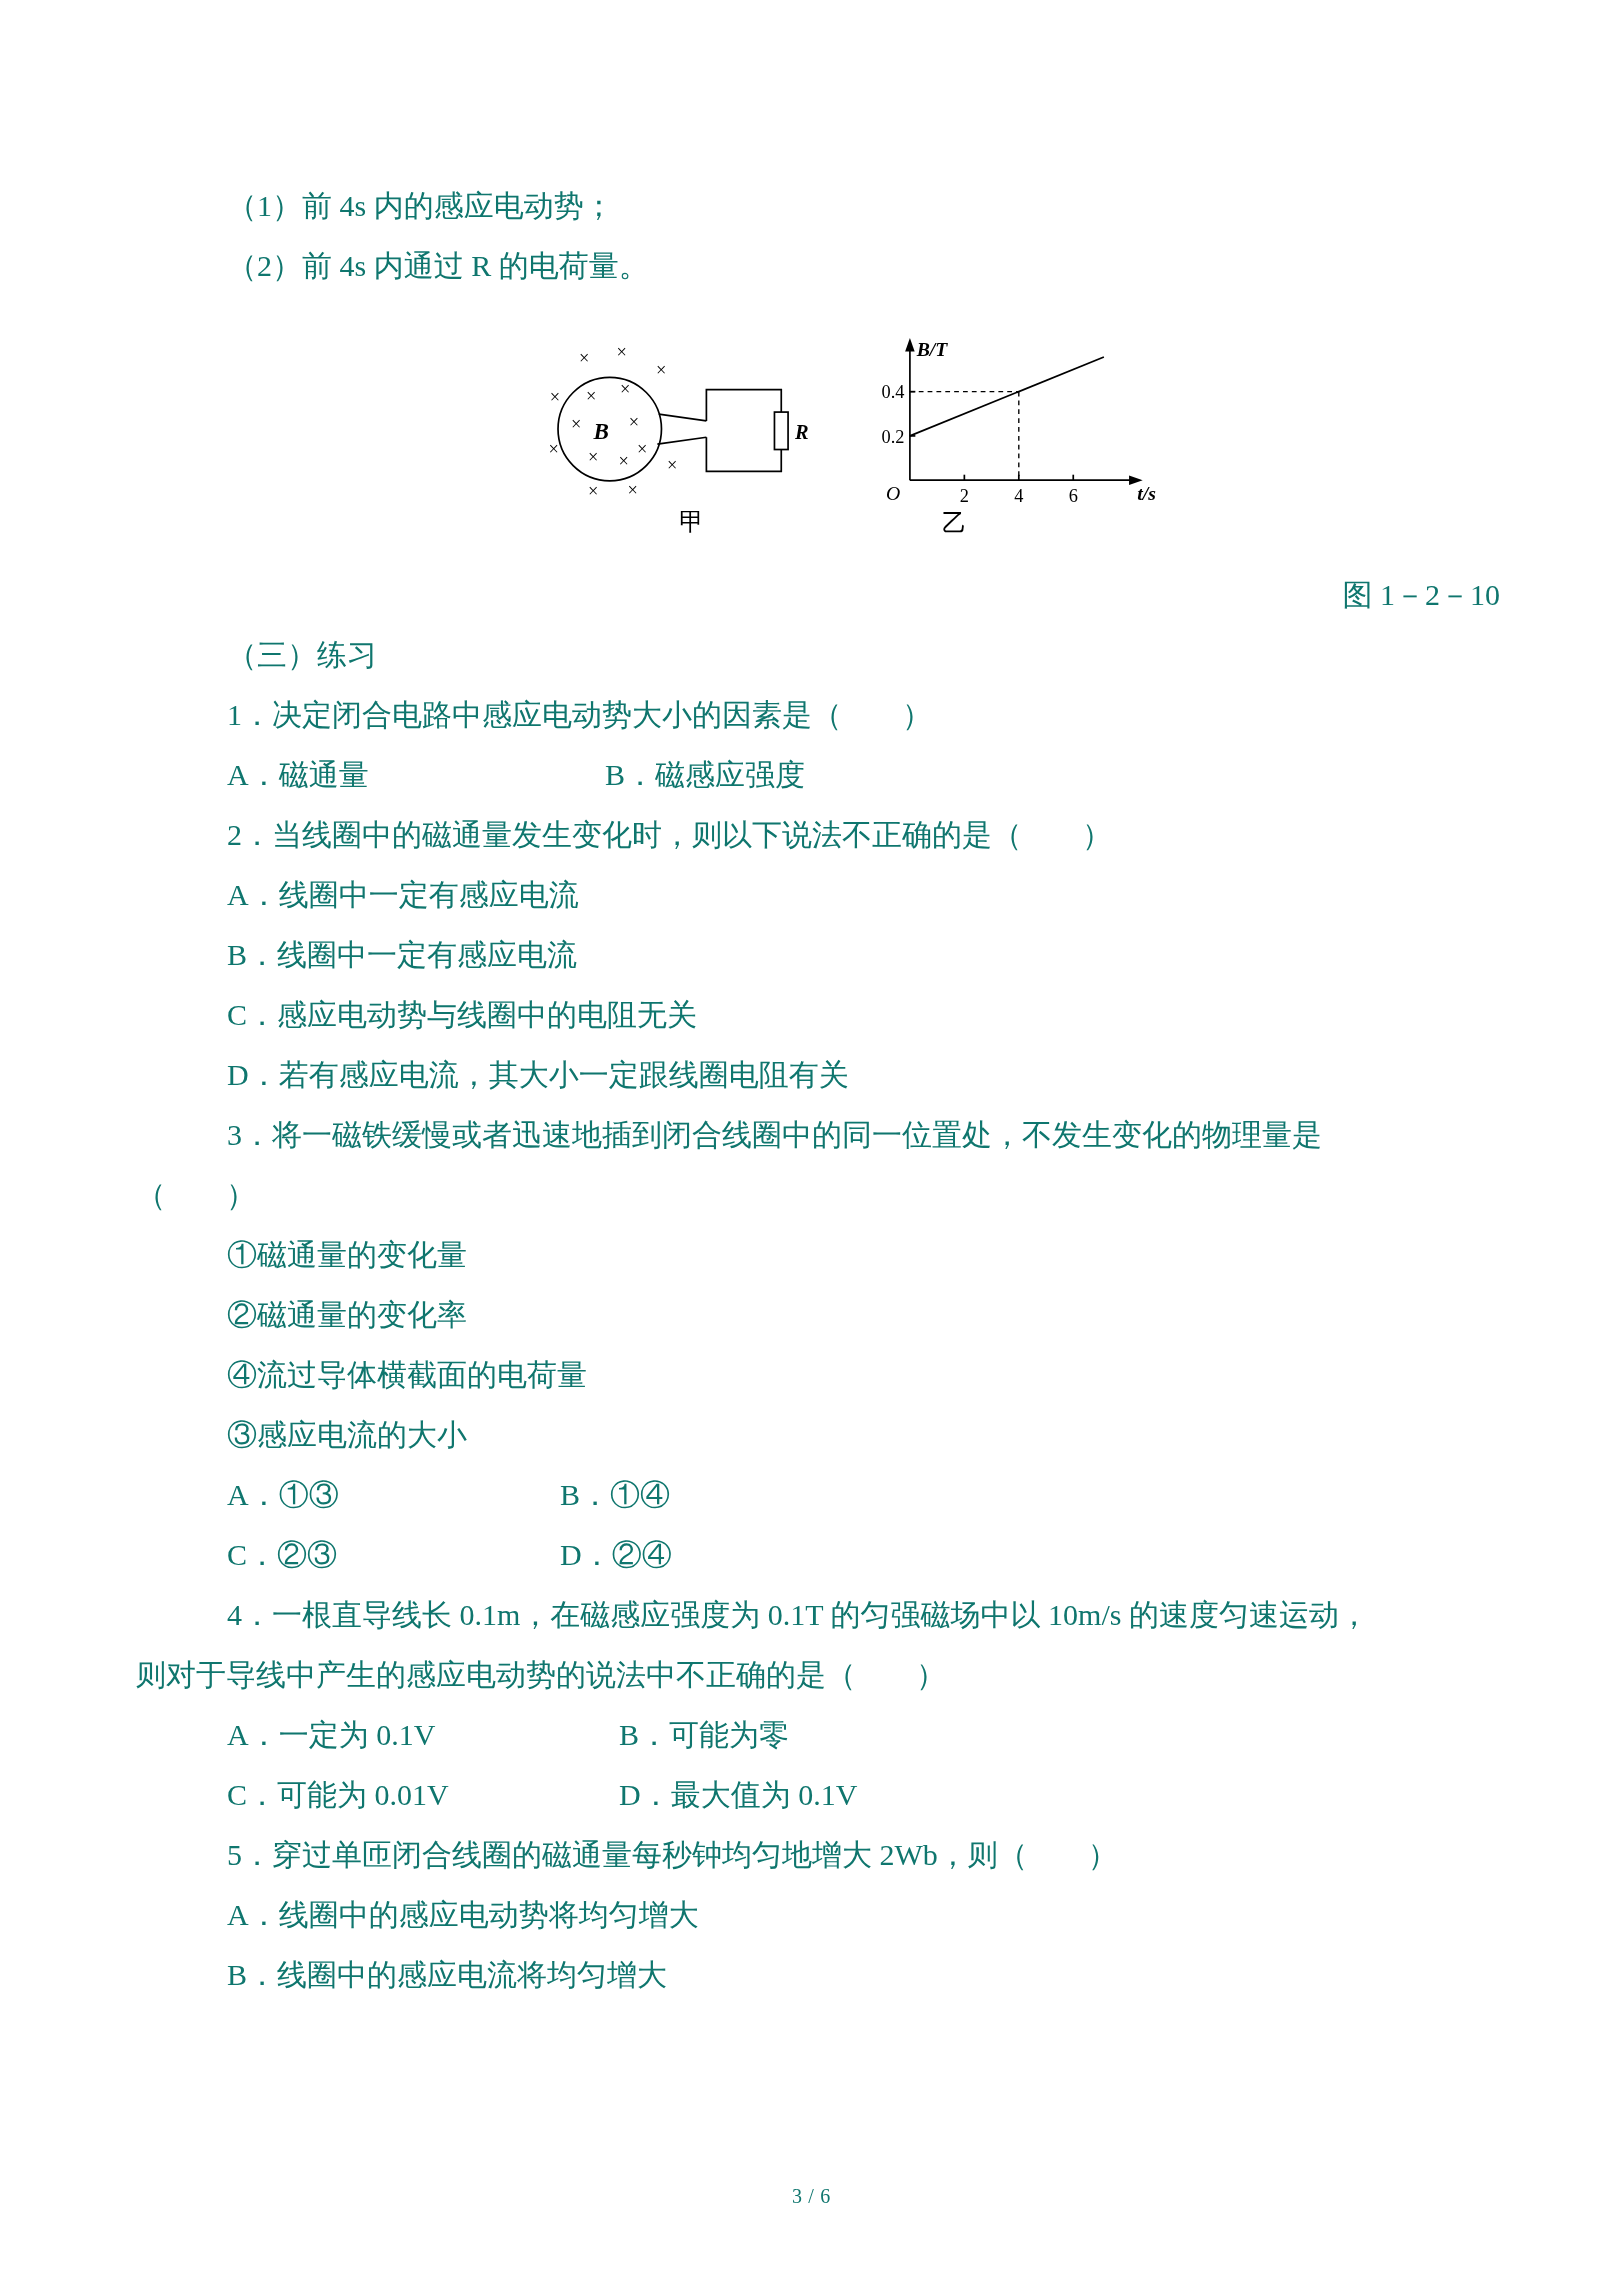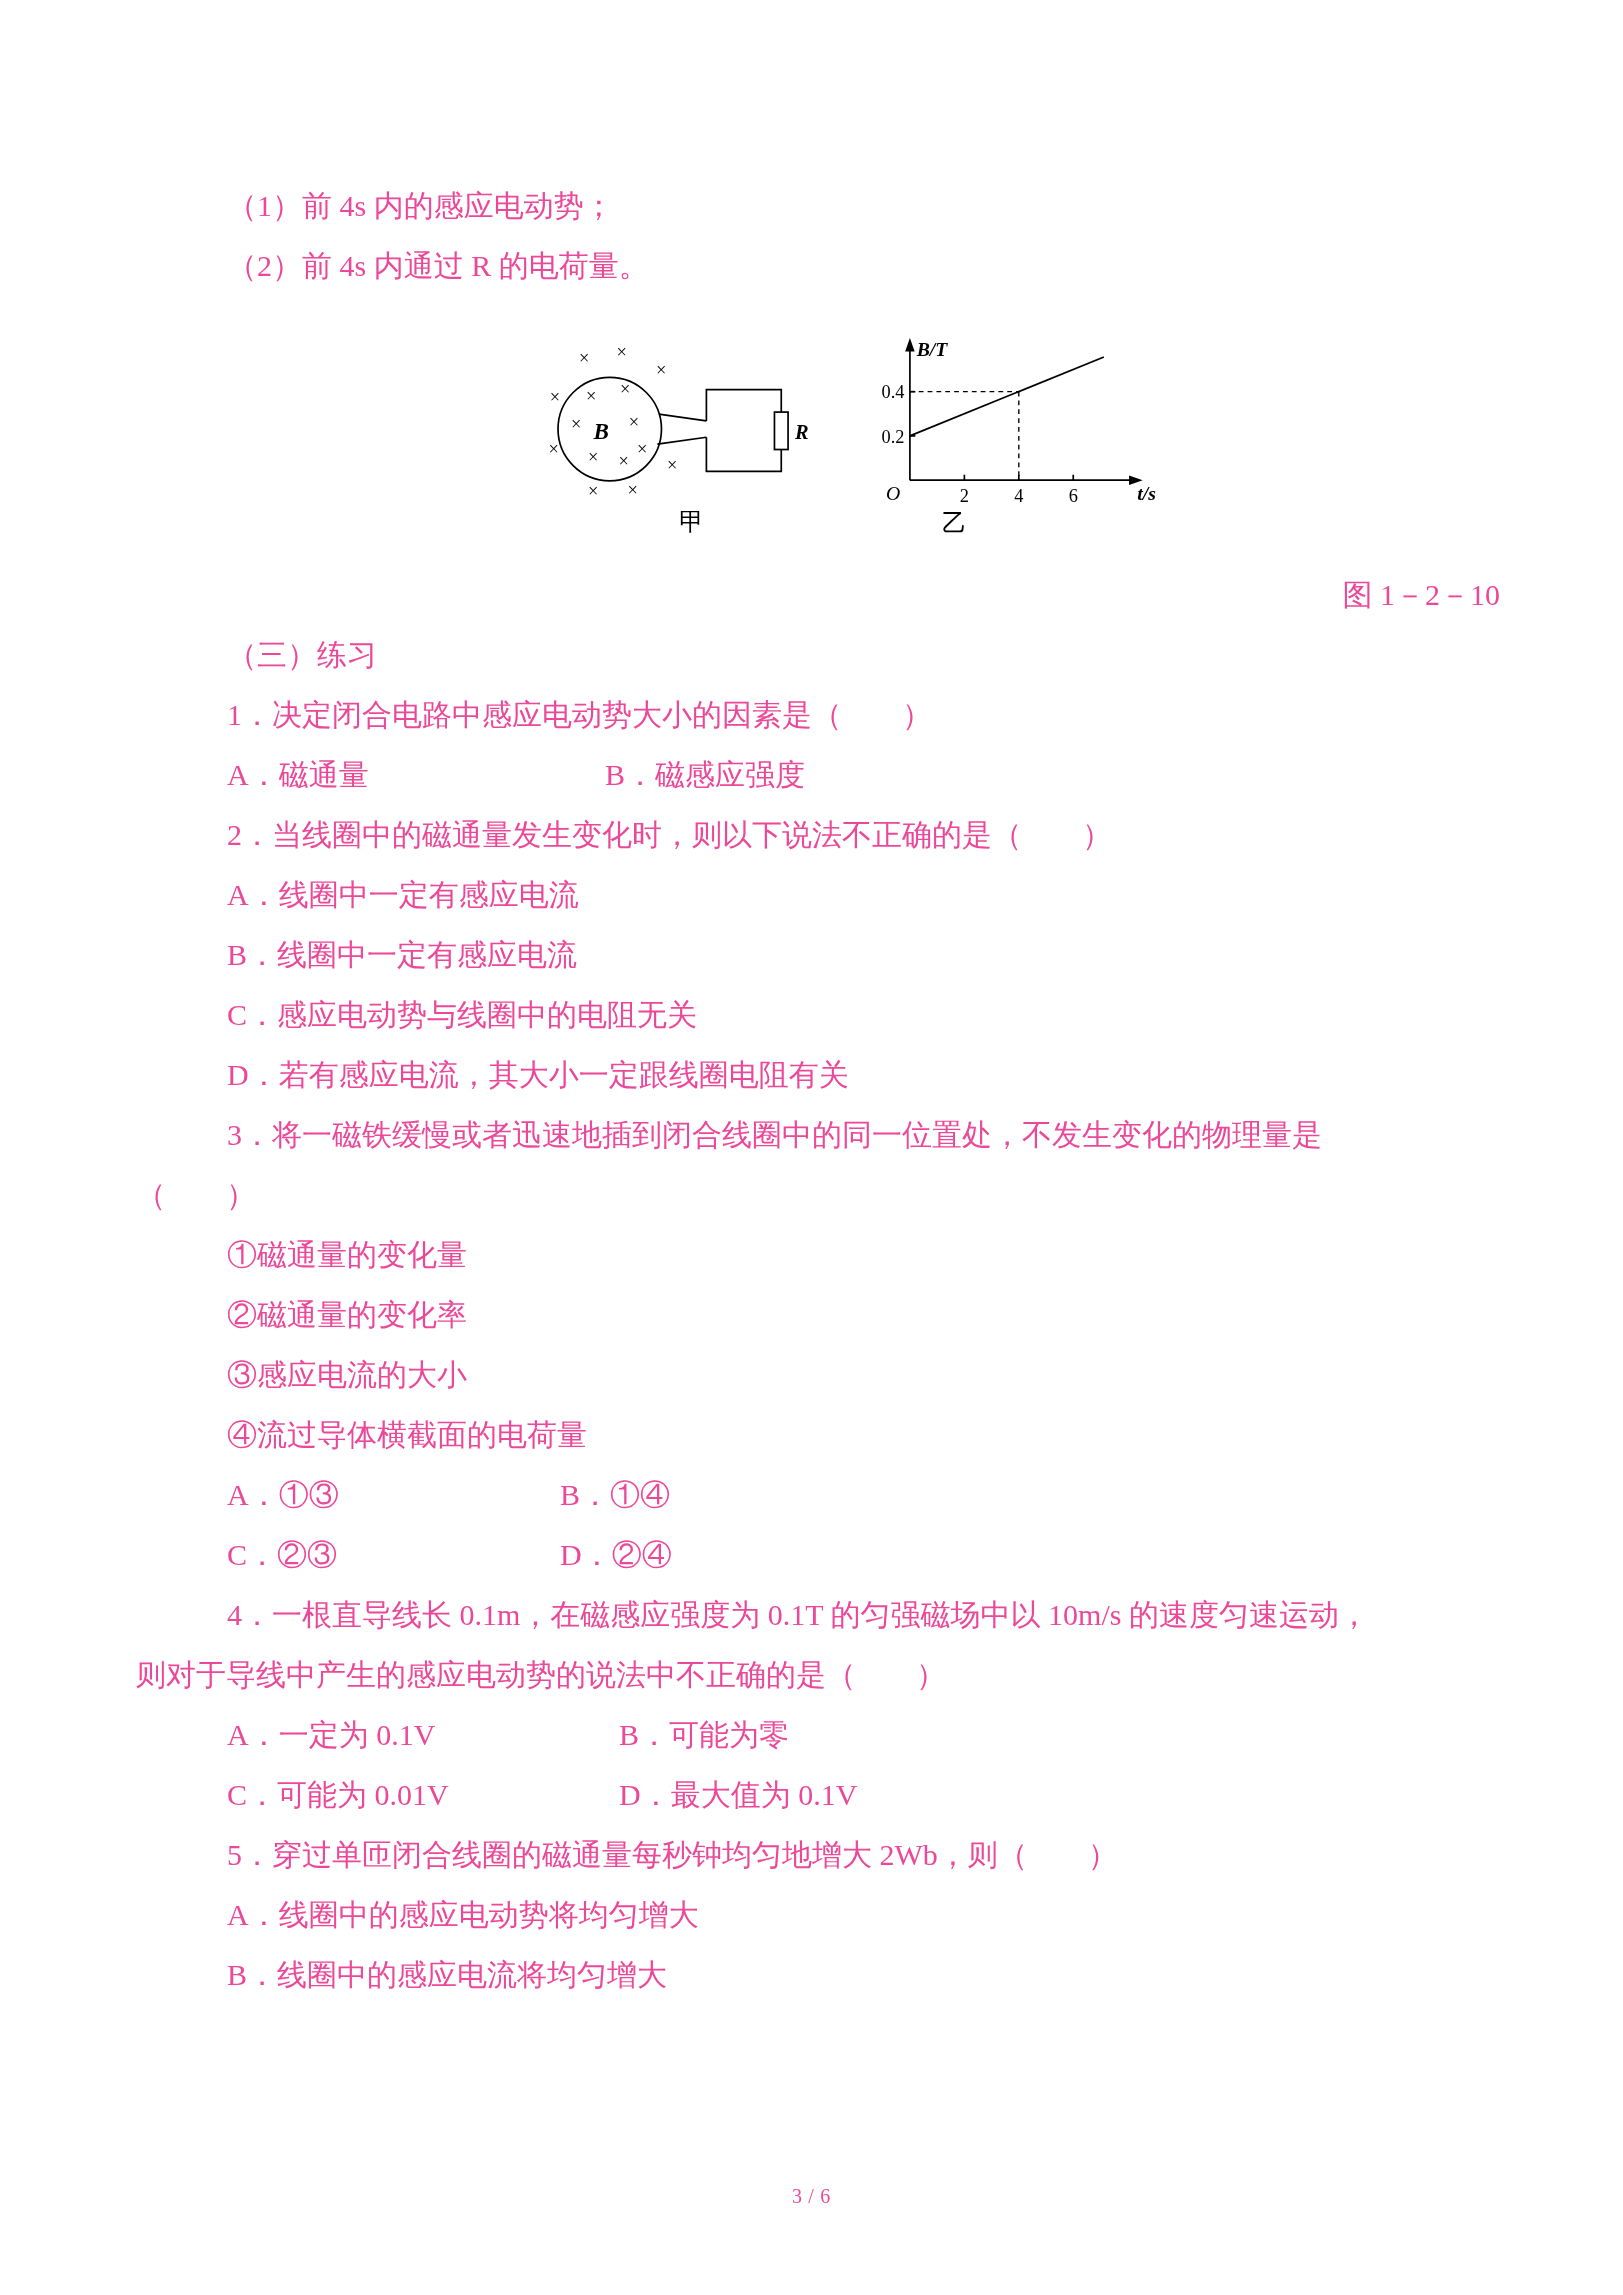--- a/index.html
+++ b/index.html
@@ -1,18 +1,18 @@
 <!DOCTYPE html>
 <html style="font-size:11px"><head>
 <meta charset="utf-8">
 <style>
   html,body{margin:0;padding:0;background:#888;}
   .page{
     width:1623px;height:2295px;position:relative;margin:0 auto;
-    background:#ffffff;color:#ec4899;
+    background:#ffffff;color:#0f766e;
     font-family:"Liberation Serif","DejaVu Serif",serif;
     font-size:30px;overflow:hidden;
   }
   .content{padding:176px 123px 0 136px;}
   .line{line-height:60px;white-space:nowrap;}
   .indent{padding-left:91px;}
   .opts{display:flex;}
   .opt-col{display:inline-block;width:378px;}
   .opt-col-sm{display:inline-block;width:333px;}
   .opt-col-lg{display:inline-block;width:392px;}
@@ -122,22 +122,22 @@
     <div class="line indent">2．当线圈中的磁通量发生变化时，则以下说法不正确的是（　　）</div>
     <div class="line indent">A．线圈中一定有感应电流</div>
     <div class="line indent">B．线圈中一定有感应电流</div>
     <div class="line indent">C．感应电动势与线圈中的电阻无关</div>
     <div class="line indent">D．若有感应电流，其大小一定跟线圈电阻有关</div>
 
     <div class="line indent">3．将一磁铁缓慢或者迅速地插到闭合线圈中的同一位置处，不发生变化的物理量是</div>
     <div class="line">（　　）</div>
     <div class="line indent">①磁通量的变化量</div>
     <div class="line indent">②磁通量的变化率</div>
+    <div class="line indent">④流过导体横截面的电荷量</div>
     <div class="line indent">③感应电流的大小</div>
-    <div class="line indent">④流过导体横截面的电荷量</div>
     <div class="line indent opts">
       <span class="opt-col-sm">A．①③</span>
       <span>B．①④</span>
     </div>
     <div class="line indent opts">
       <span class="opt-col-sm">C．②③</span>
       <span>D．②④</span>
     </div>
 
     <div class="line indent">4．一根直导线长 0.1m，在磁感应强度为 0.1T 的匀强磁场中以 10m/s 的速度匀速运动，</div>

